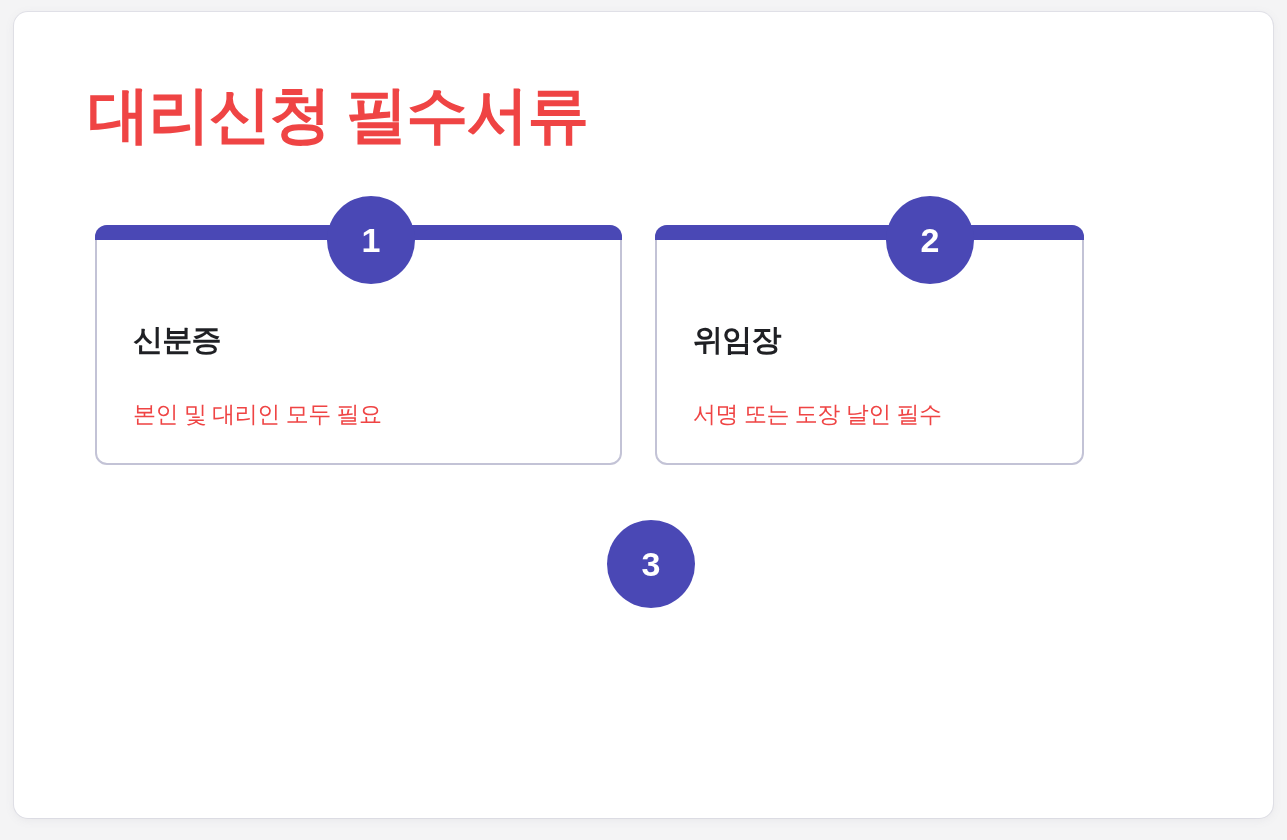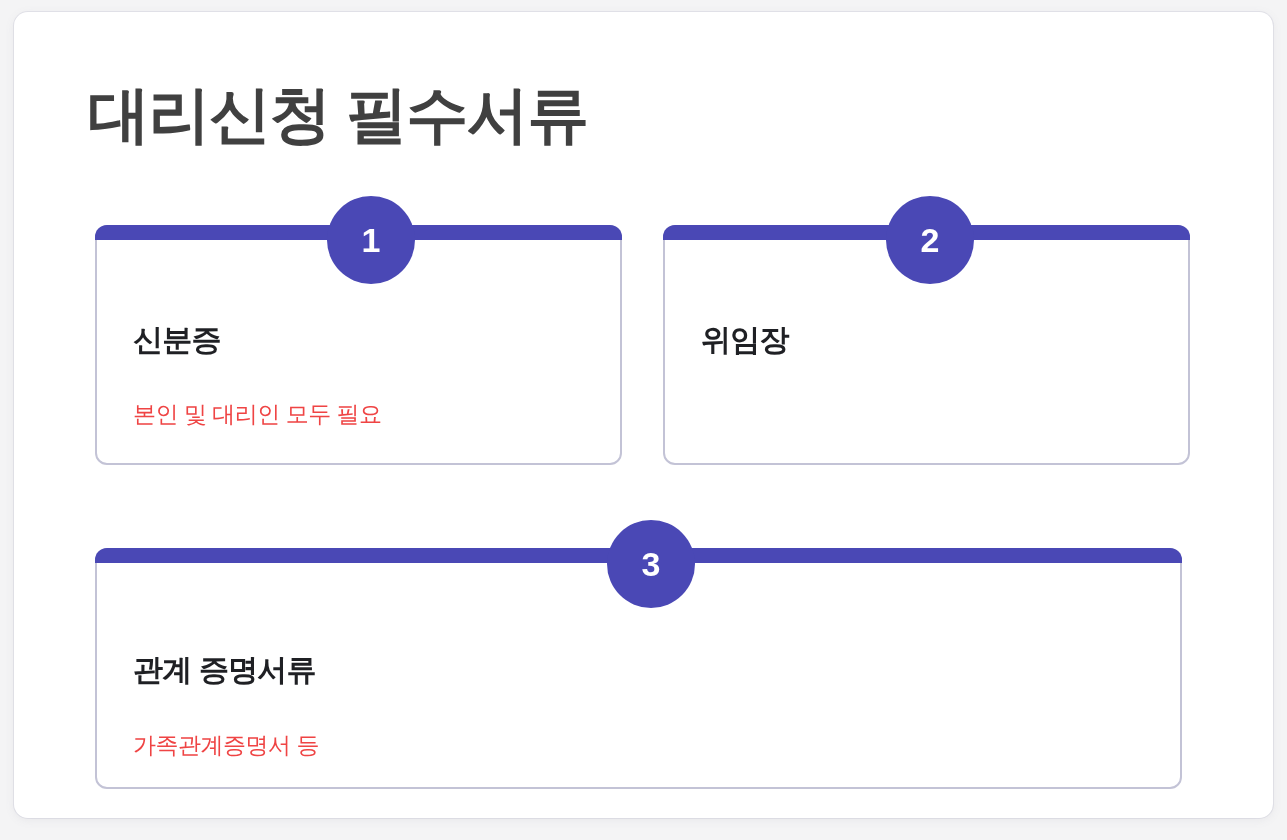--- a/index.html
+++ b/index.html
@@ -28,21 +28,21 @@
     box-sizing: border-box;
   }
 
   .page-title {
     position: absolute;
     left: 74px;
     top: 22px;
     font-size: 62px;
     font-weight: 700;
     letter-spacing: -1.5px;
-    color: #404040;
+    color: #ef4444;
     line-height: 1.25;
     white-space: nowrap;
   }
 
   
   .cards-area {
     position: absolute;
     left: 0;
     top: 0;
     width: 1259px;
@@ -84,21 +84,21 @@
     left: 36px;
     font-size: 23px;
     font-weight: 400;
     color: #ef4444;
     letter-spacing: -0.5px;
     white-space: nowrap;
   }
 
   
   #card-1 { left: 81px;  top: 213px; width: 527px; height: 240px; }
-  #card-2 { left: 641px; top: 213px; width: 527px; height: 240px; margin-left: 8px; }
+  #card-2 { left: 641px; top: 213px; width: 429px; height: 240px; }
   #card-3 { left: 81px;  top: 536px; width: 1087px; height: 241px; }
 
   #card-1 .card-heading, #card-2 .card-heading { top: 93px; }
   #card-1 .card-desc,    #card-2 .card-desc    { top: 172px; }
   #card-3 .card-heading { top: 100px; }
   #card-3 .card-desc    { top: 180px; }
 
   
   .step-badge {
     position: absolute;
@@ -134,28 +134,24 @@
       <div class="card-heading">신분증</div>
       <div class="card-desc">본인 및 대리인 모두 필요</div>
     </div>
     <div class="step-badge" id="badge-1">
       <span>1</span>
     </div>
 
     <div class="doc-card" id="card-2">
       <div class="card-bar"></div>
       <div class="card-heading">위임장</div>
+      <div class="card-desc">서명 또는 도장 날인 필수</div>
     </div>
     <div class="step-badge" id="badge-2">
       <span>2</span>
     </div>
 
-    <div class="doc-card" id="card-3">
-      <div class="card-bar"></div>
-      <div class="card-heading">관계 증명서류</div>
-      <div class="card-desc">가족관계증명서 등</div>
-    </div>
     <div class="step-badge" id="badge-3">
       <span>3</span>
     </div>
 
   </div>
 </div>
 
 </body></html>

